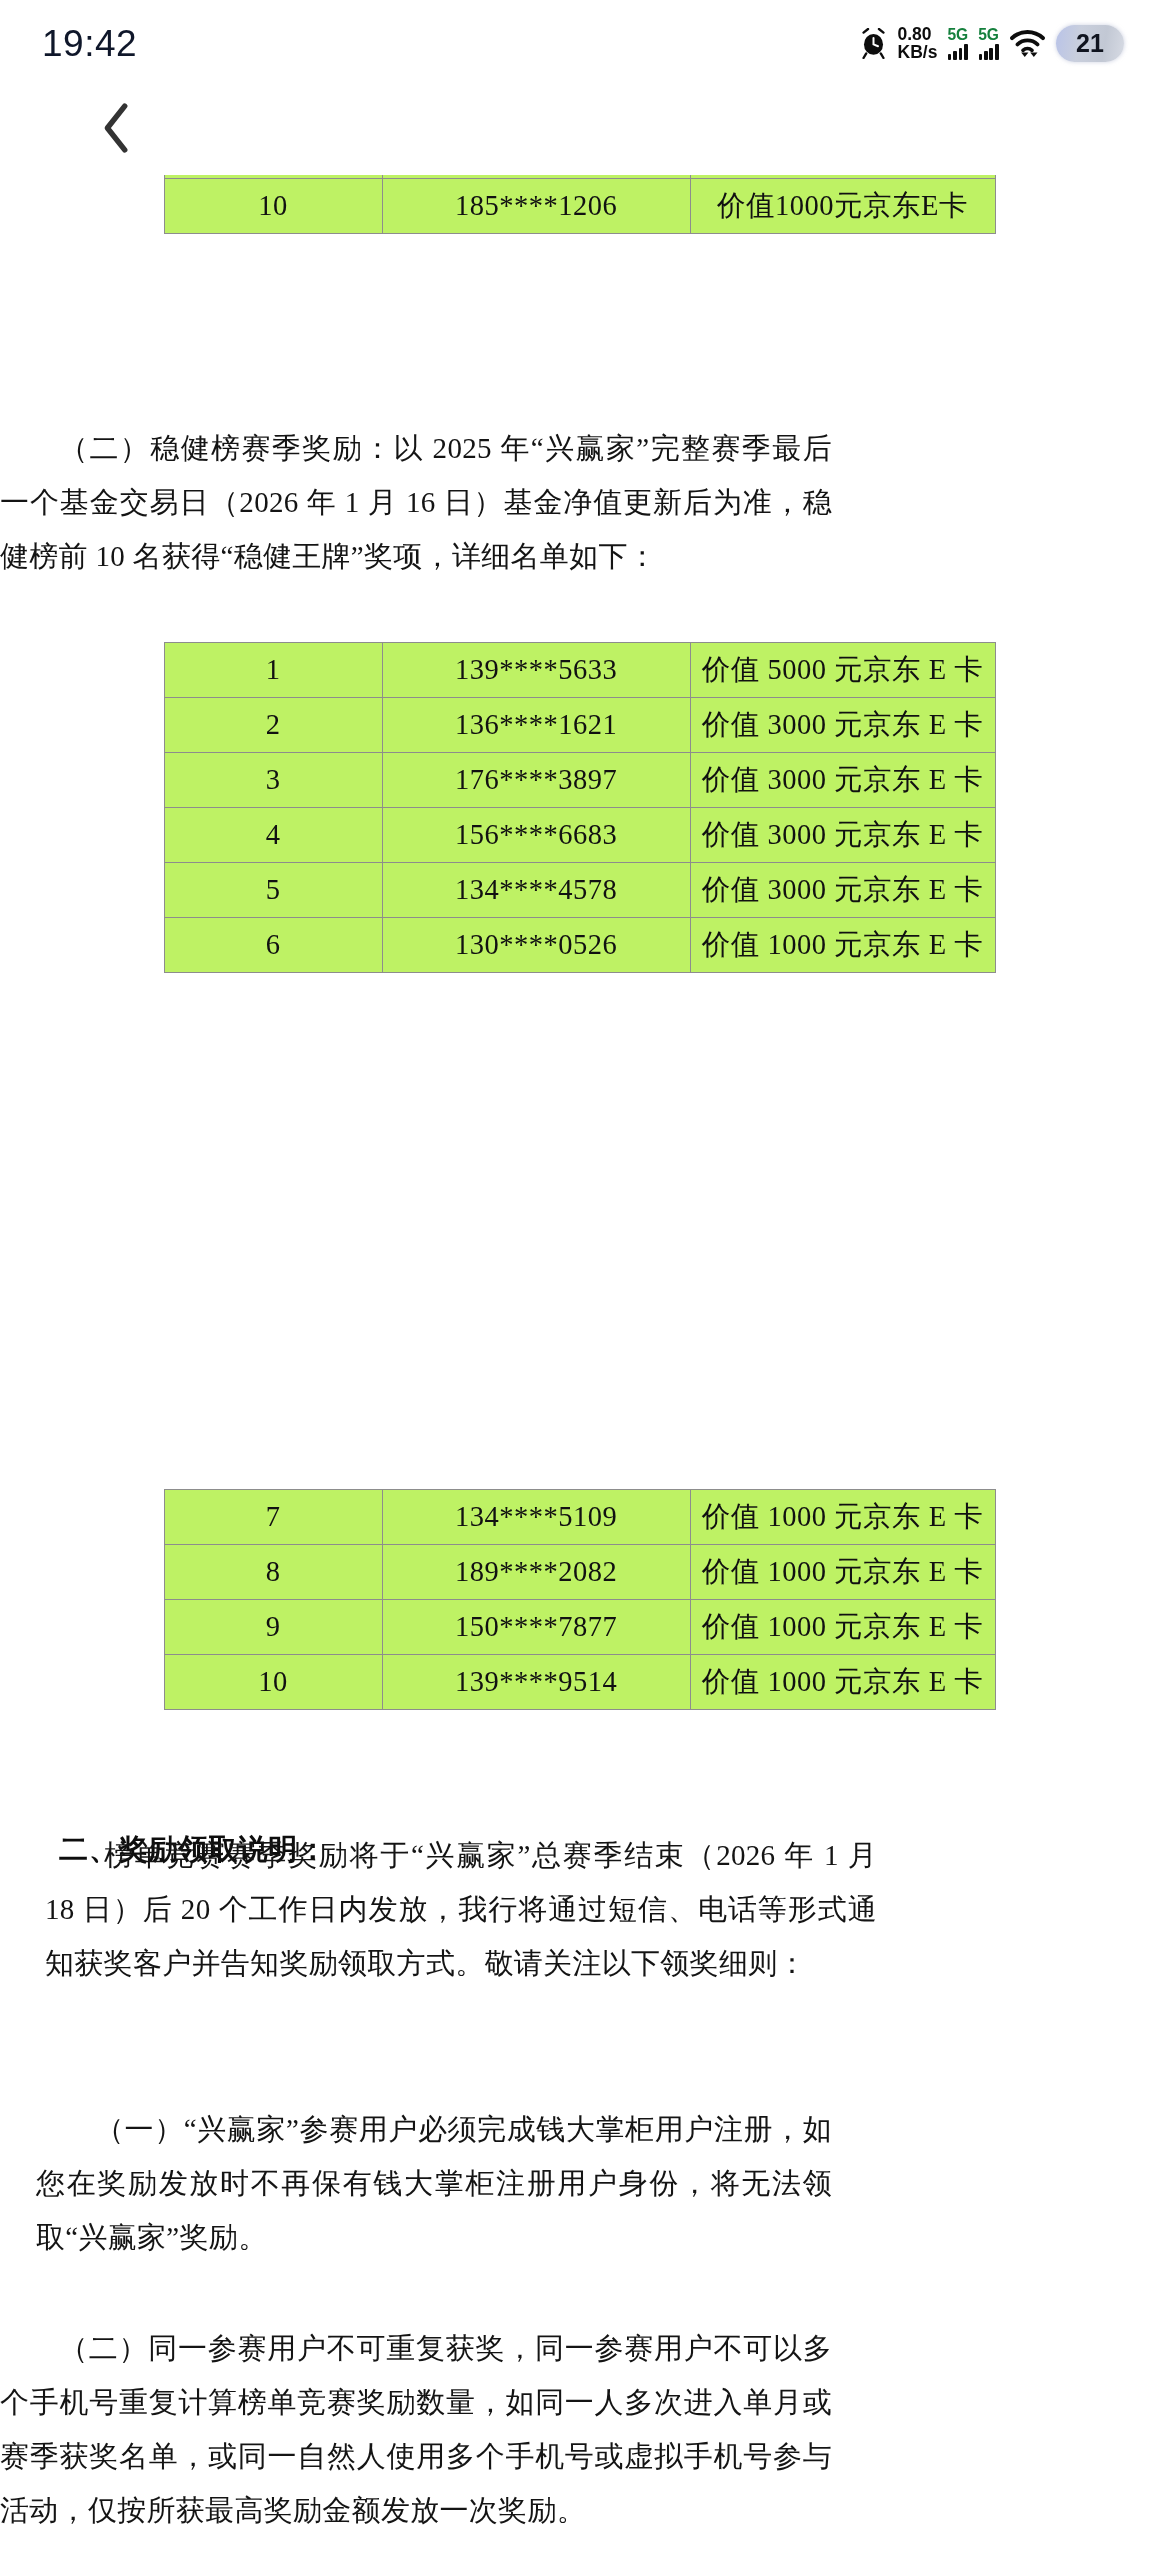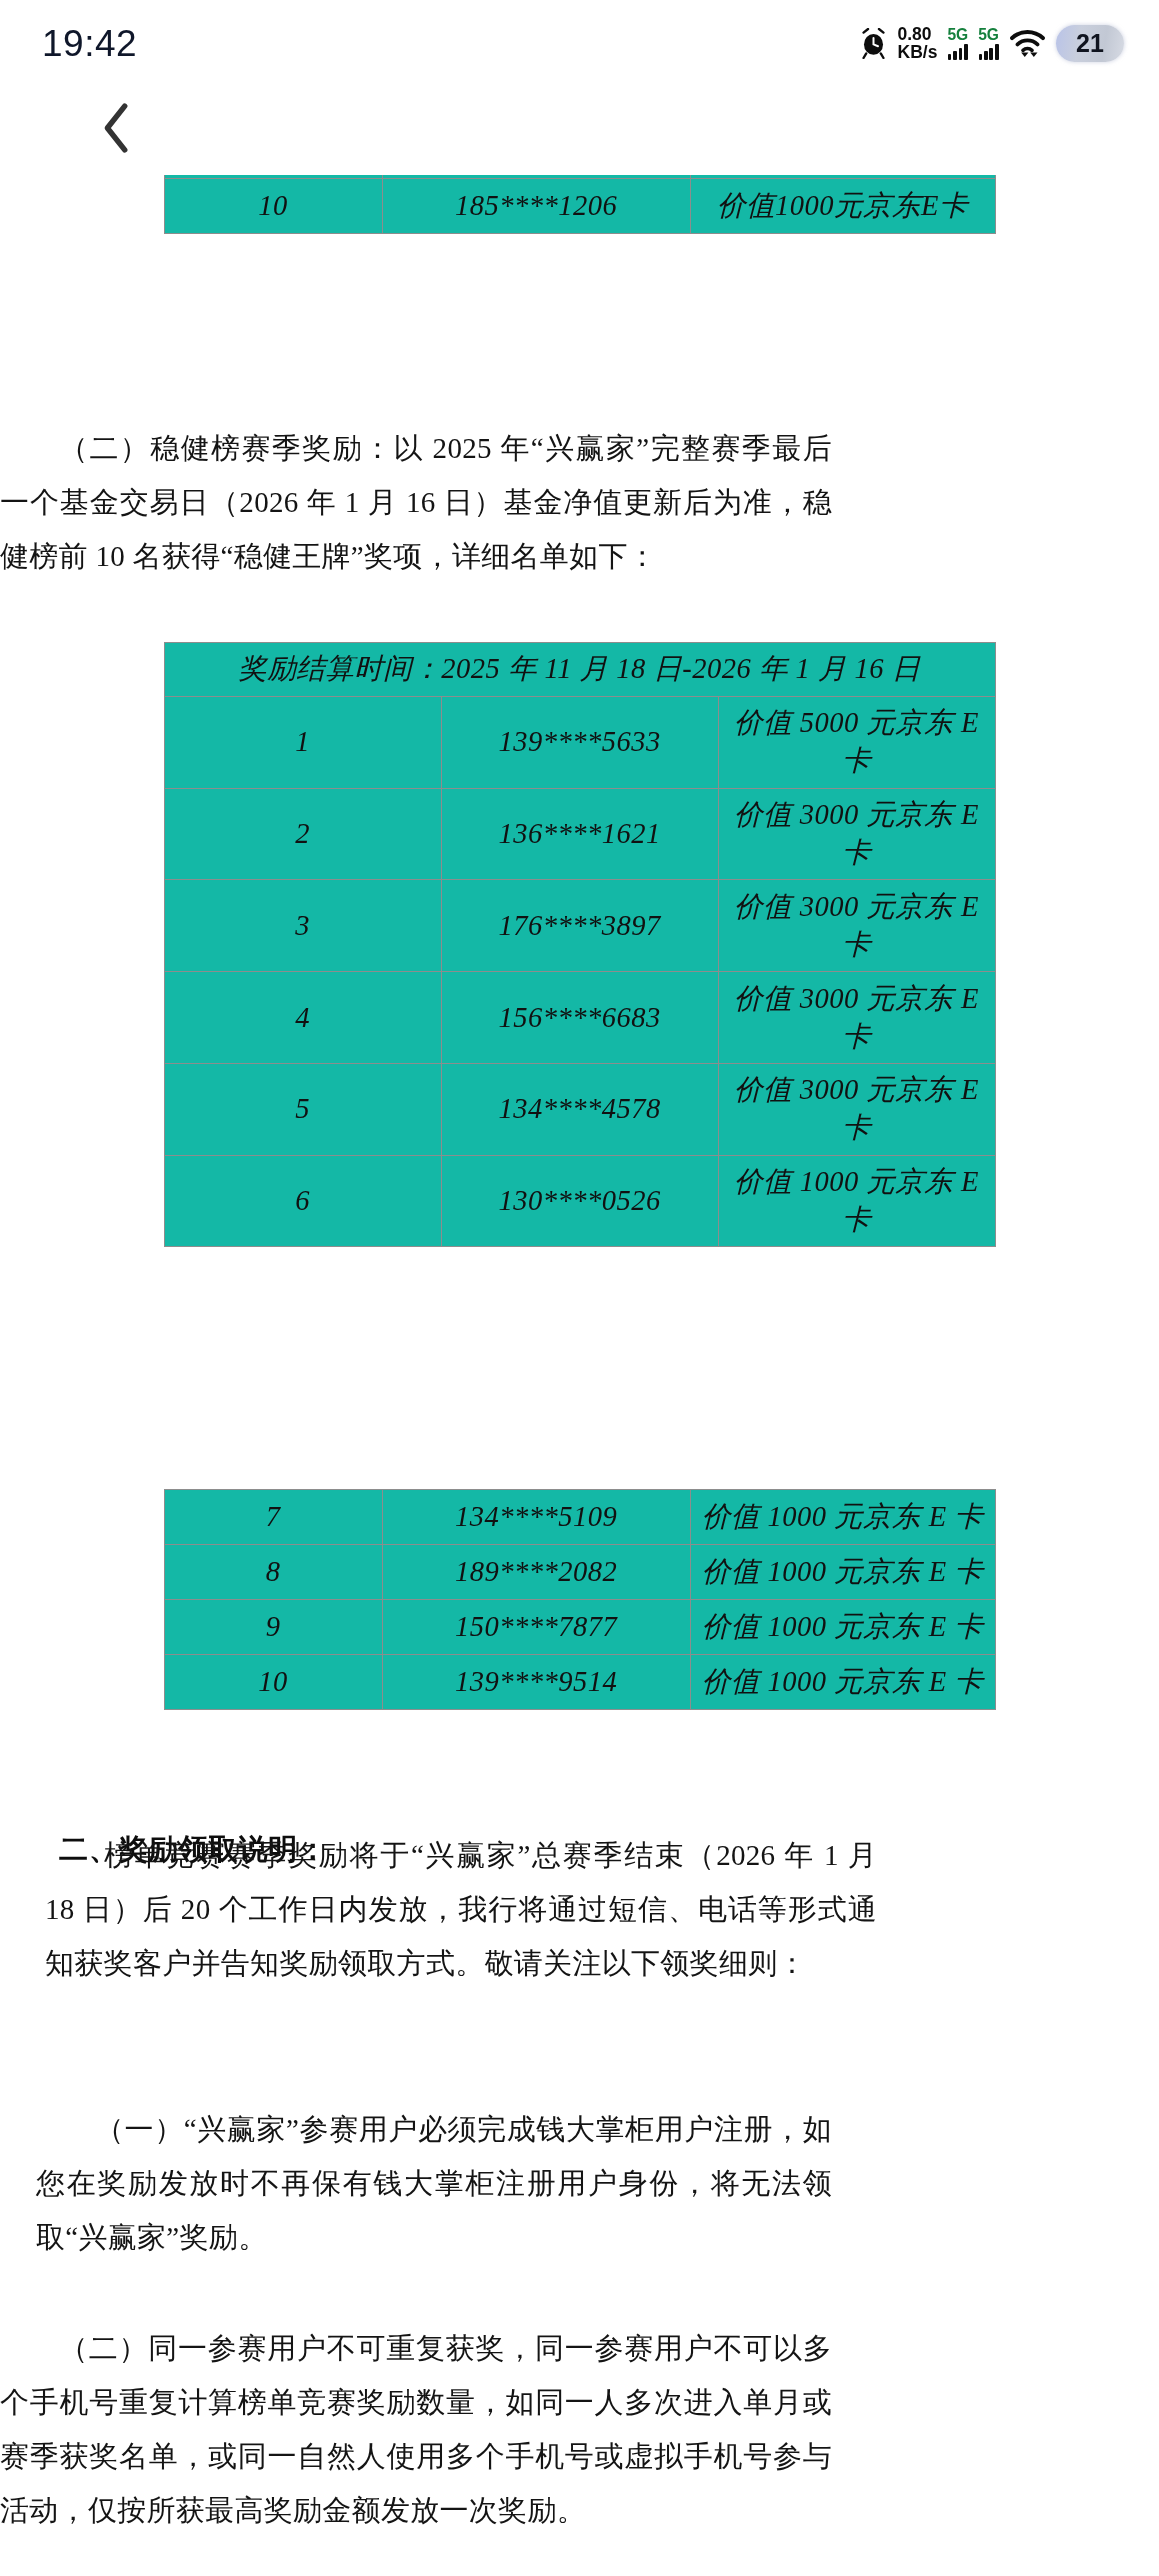--- a/index.html
+++ b/index.html
@@ -65,22 +65,21 @@
     position:absolute; top:175px; left:0; width:1159px;
     padding:0 0 0 0;
   }
 
   
   table.doc-table{
     border-collapse:collapse;
     margin:0 auto;
     width:832px;       
     table-layout:fixed;
-    background:#14b8a6;
-    font-style:italic;
+    background:#bef264;
   }
   table.doc-table td{
     border:0.9px solid #8d8d8d;
     text-align:center;
     vertical-align:middle;
     font-family:"Liberation Serif", serif;
     font-size:28.5px;
     color:#111;
     padding:7.4px 3.7px;
     letter-spacing:0.5px;
@@ -200,23 +199,20 @@
       </tbody>
         </table>
     </div>
   </div>
 
   <p class="para indent abs" style="top:247px;">（二）稳健榜赛季奖励：以 2025 年“兴赢家”完整赛季最后一个基金交易日（2026 年 1 月 16 日）基金净值更新后为准，稳健榜前 10 名获得“稳健王牌”奖项，详细名单如下：</p>
 
   <div class="abs" style="top:467px;">
     <table class="doc-table">
       <tbody>
-      <tr style="height:53px;">
-        <td class="settle" colspan="3">奖励结算时间：2025 年 11 月 18 日-2026 年 1 月 16 日</td>
-      </tr>
       <tr class="rowh">
         <td class="col-rank">1</td>
         <td class="col-phone">139****5633</td>
         <td class="col-prize">价值 5000 元京东 E 卡</td>
       </tr>
       <tr class="rowh">
         <td class="col-rank">2</td>
         <td class="col-phone">136****1621</td>
         <td class="col-prize">价值 3000 元京东 E 卡</td>
       </tr>

